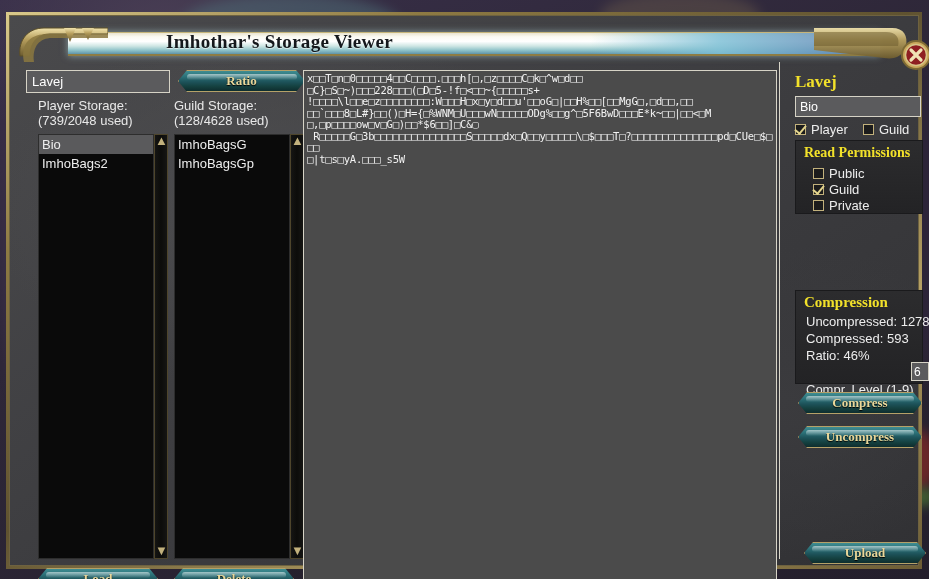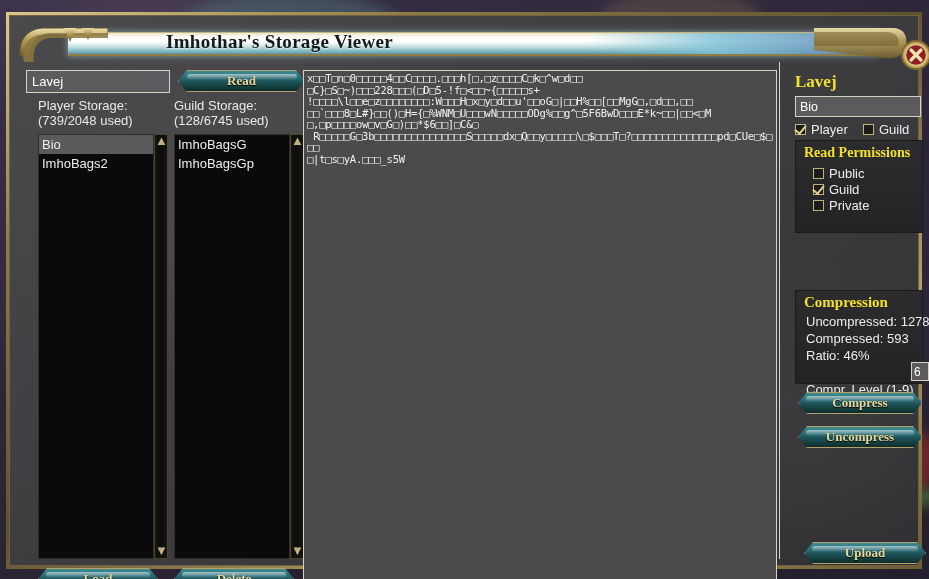--- a/index.html
+++ b/index.html
@@ -272,21 +272,21 @@
     border-width: 0 2px 2px 0;
     transform: rotate(40deg);
   }
   .chk-lbl { font-size: 13px; color: #ededed; font-family: "Liberation Sans", sans-serif; white-space: nowrap; }
 
   .row-player { left: 9px;  top: 60px; }
   .row-guild  { left: 77px; top: 60px; }
 
   .perm-box {
     position: absolute; left: 9px; top: 78px;
-    width: 128px; height: 93px;
+    width: 128px; height: 74px;
     background: linear-gradient(180deg, #2c2c2e, #232325);
     border: 1px solid #1a1a1c;
   }
   .perm-title {
     position: absolute; left: 8px; top: 4px;
     font-size: 14px; font-weight: bold; color: #f2e12a;
     font-family: "Liberation Serif", serif;
   }
   .perm-row { position: absolute; left: 17px; display: flex; align-items: center; }
   .pr0 { top: 25px; }
@@ -376,30 +376,30 @@
         <circle cx="16" cy="16" r="10.5" fill="#8e1f22" stroke="#d6c488" stroke-width="1.5"></circle>
         <path d="M11 11 L21 21 M21 11 L11 21" stroke="#f0e3b4" stroke-width="3.2" stroke-linecap="round"></path>
       </svg>
     </div>
 
     <div class="content">
 
       <input class="name-input" readonly="" value="Lavej" style="">
 
       <div class="btn list-btn">
-        <span>Read</span>
+        <span>Ratio</span>
       </div>
 
       <div class="col-label lbl-player">
         <div>Player Storage:</div>
         <div>(739/2048 used)</div>
       </div>
       <div class="col-label lbl-guild">
         <div>Guild Storage:</div>
-        <div>(128/6745 used)</div>
+        <div>(128/4628 used)</div>
       </div>
 
       <div class="listbox lb-player">
         <div class="lb-item sel">Bio</div>
         <div class="lb-item">ImhoBags2</div>
       </div>
 
       <div class="scrollbar sb-player">
         <div class="sb-arrow sb-up">▲</div>
         <div class="sb-arrow sb-dn">▼</div>

